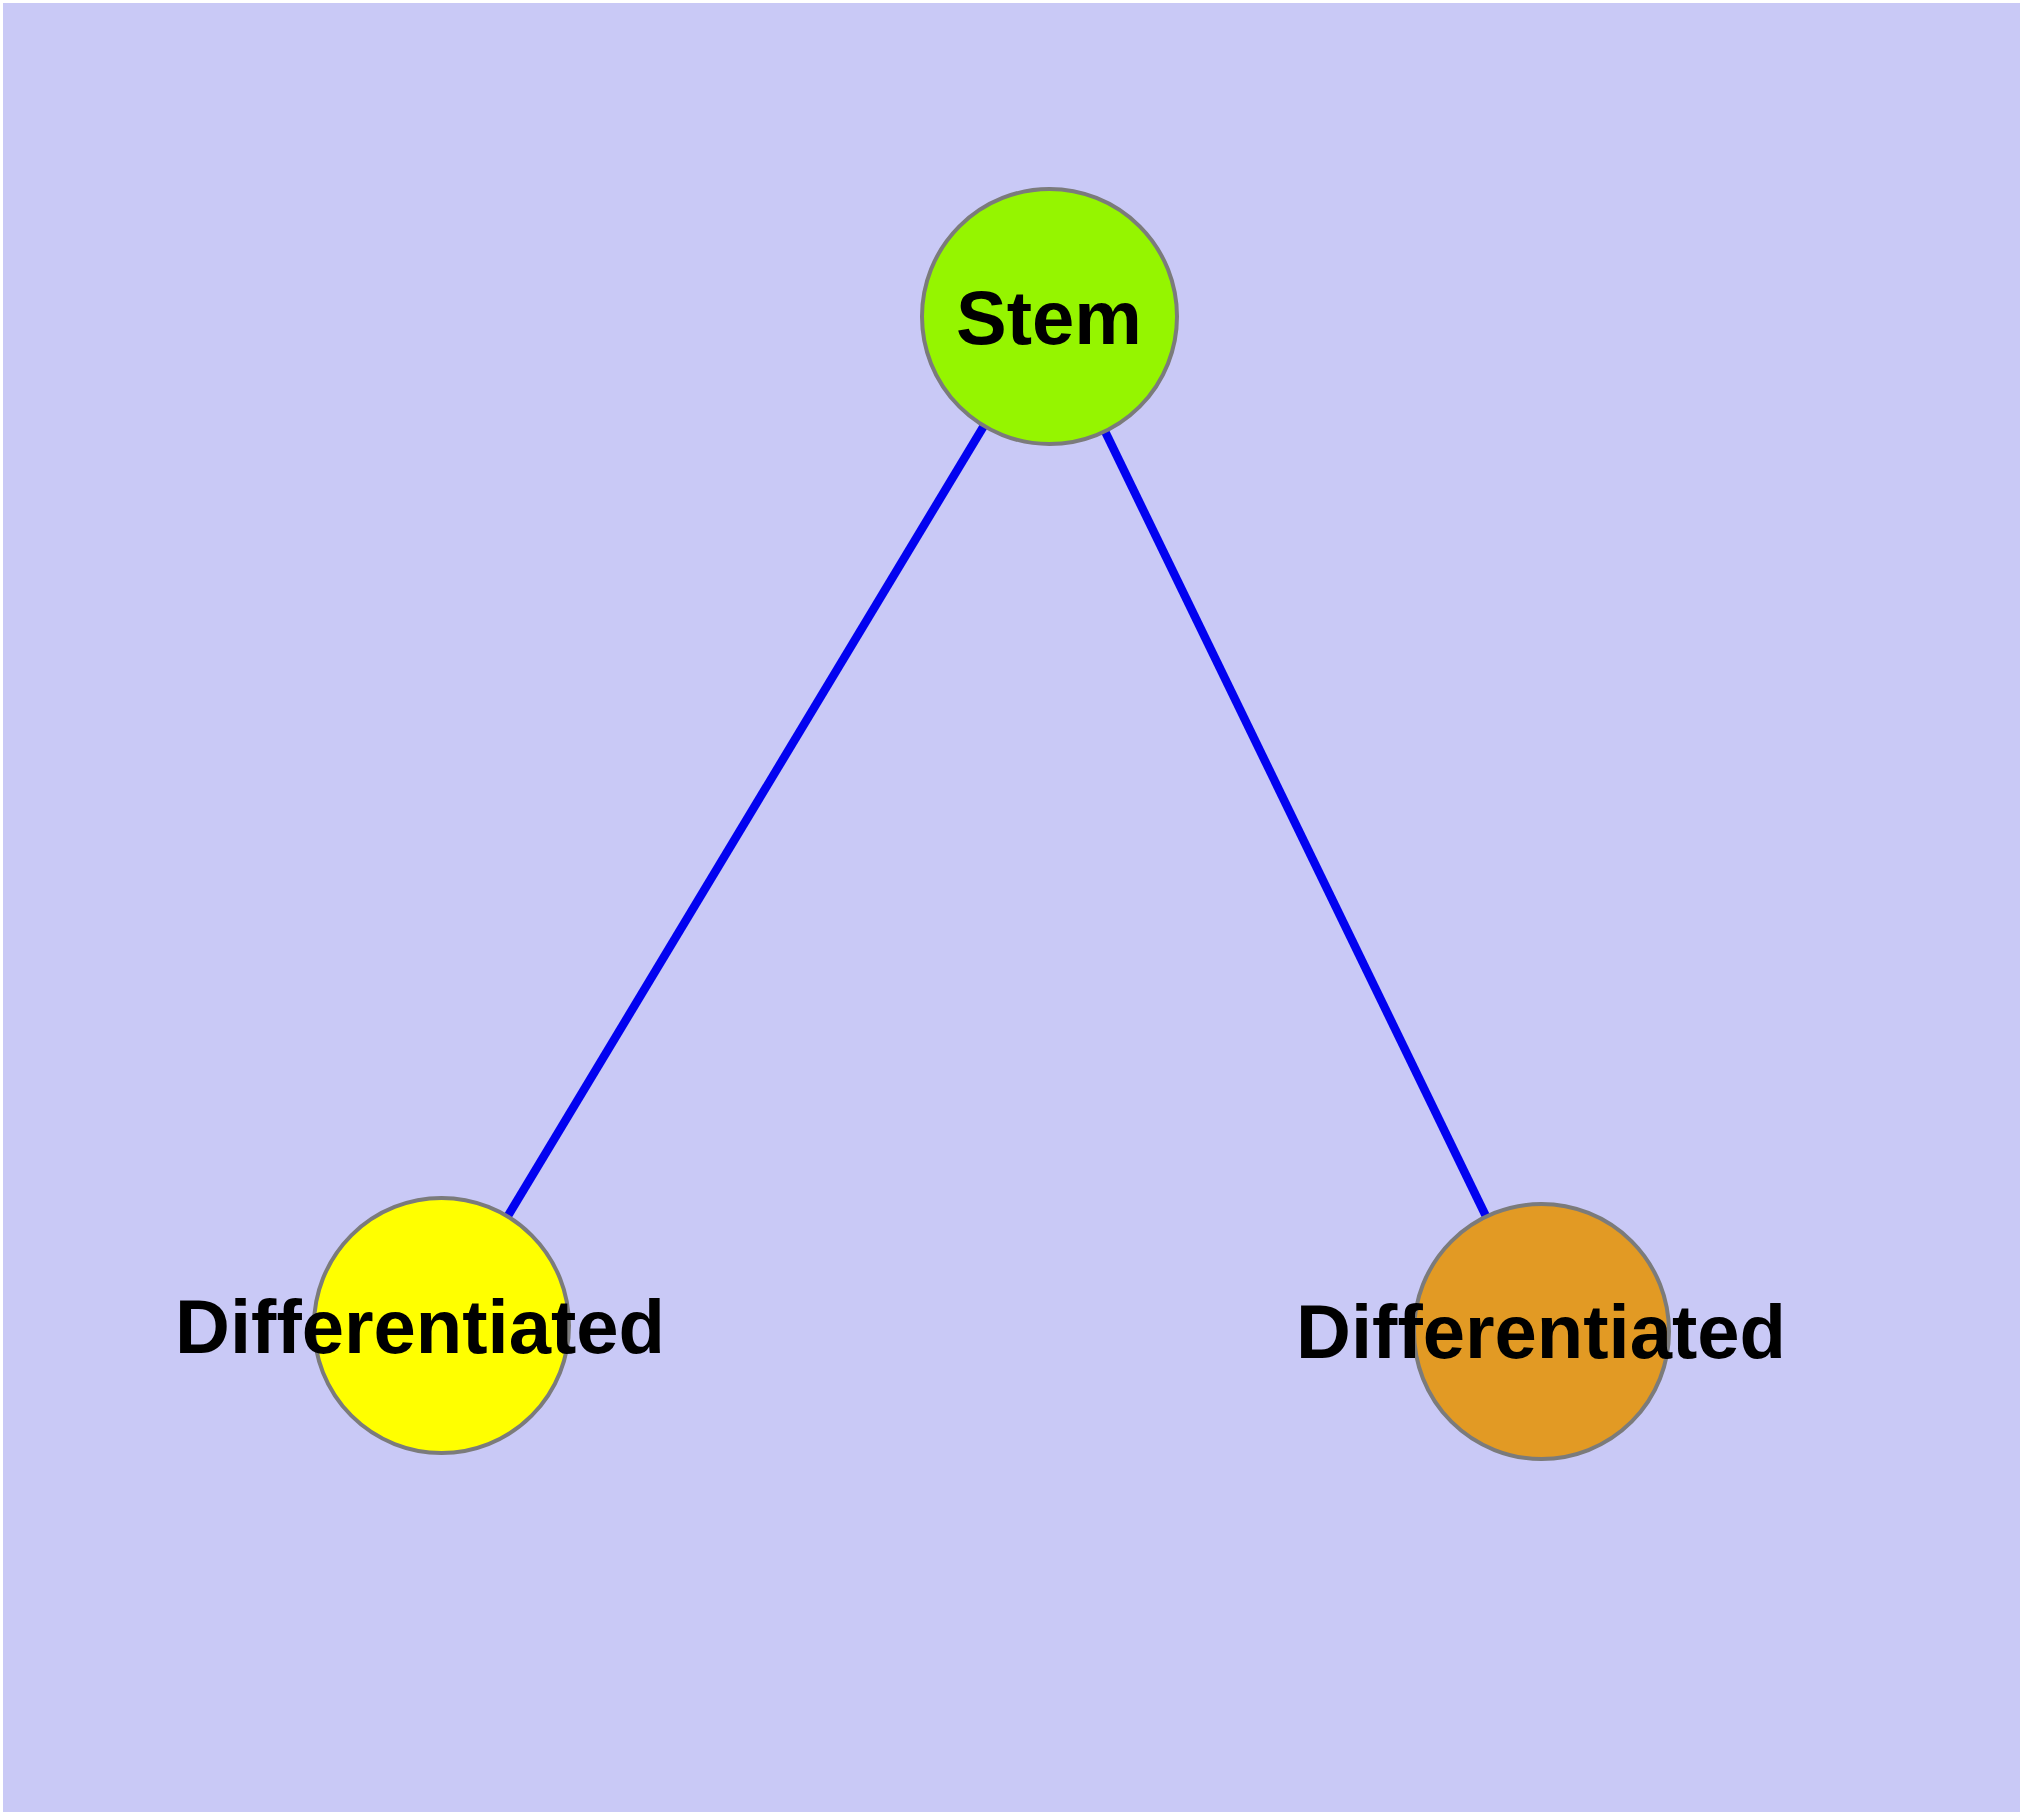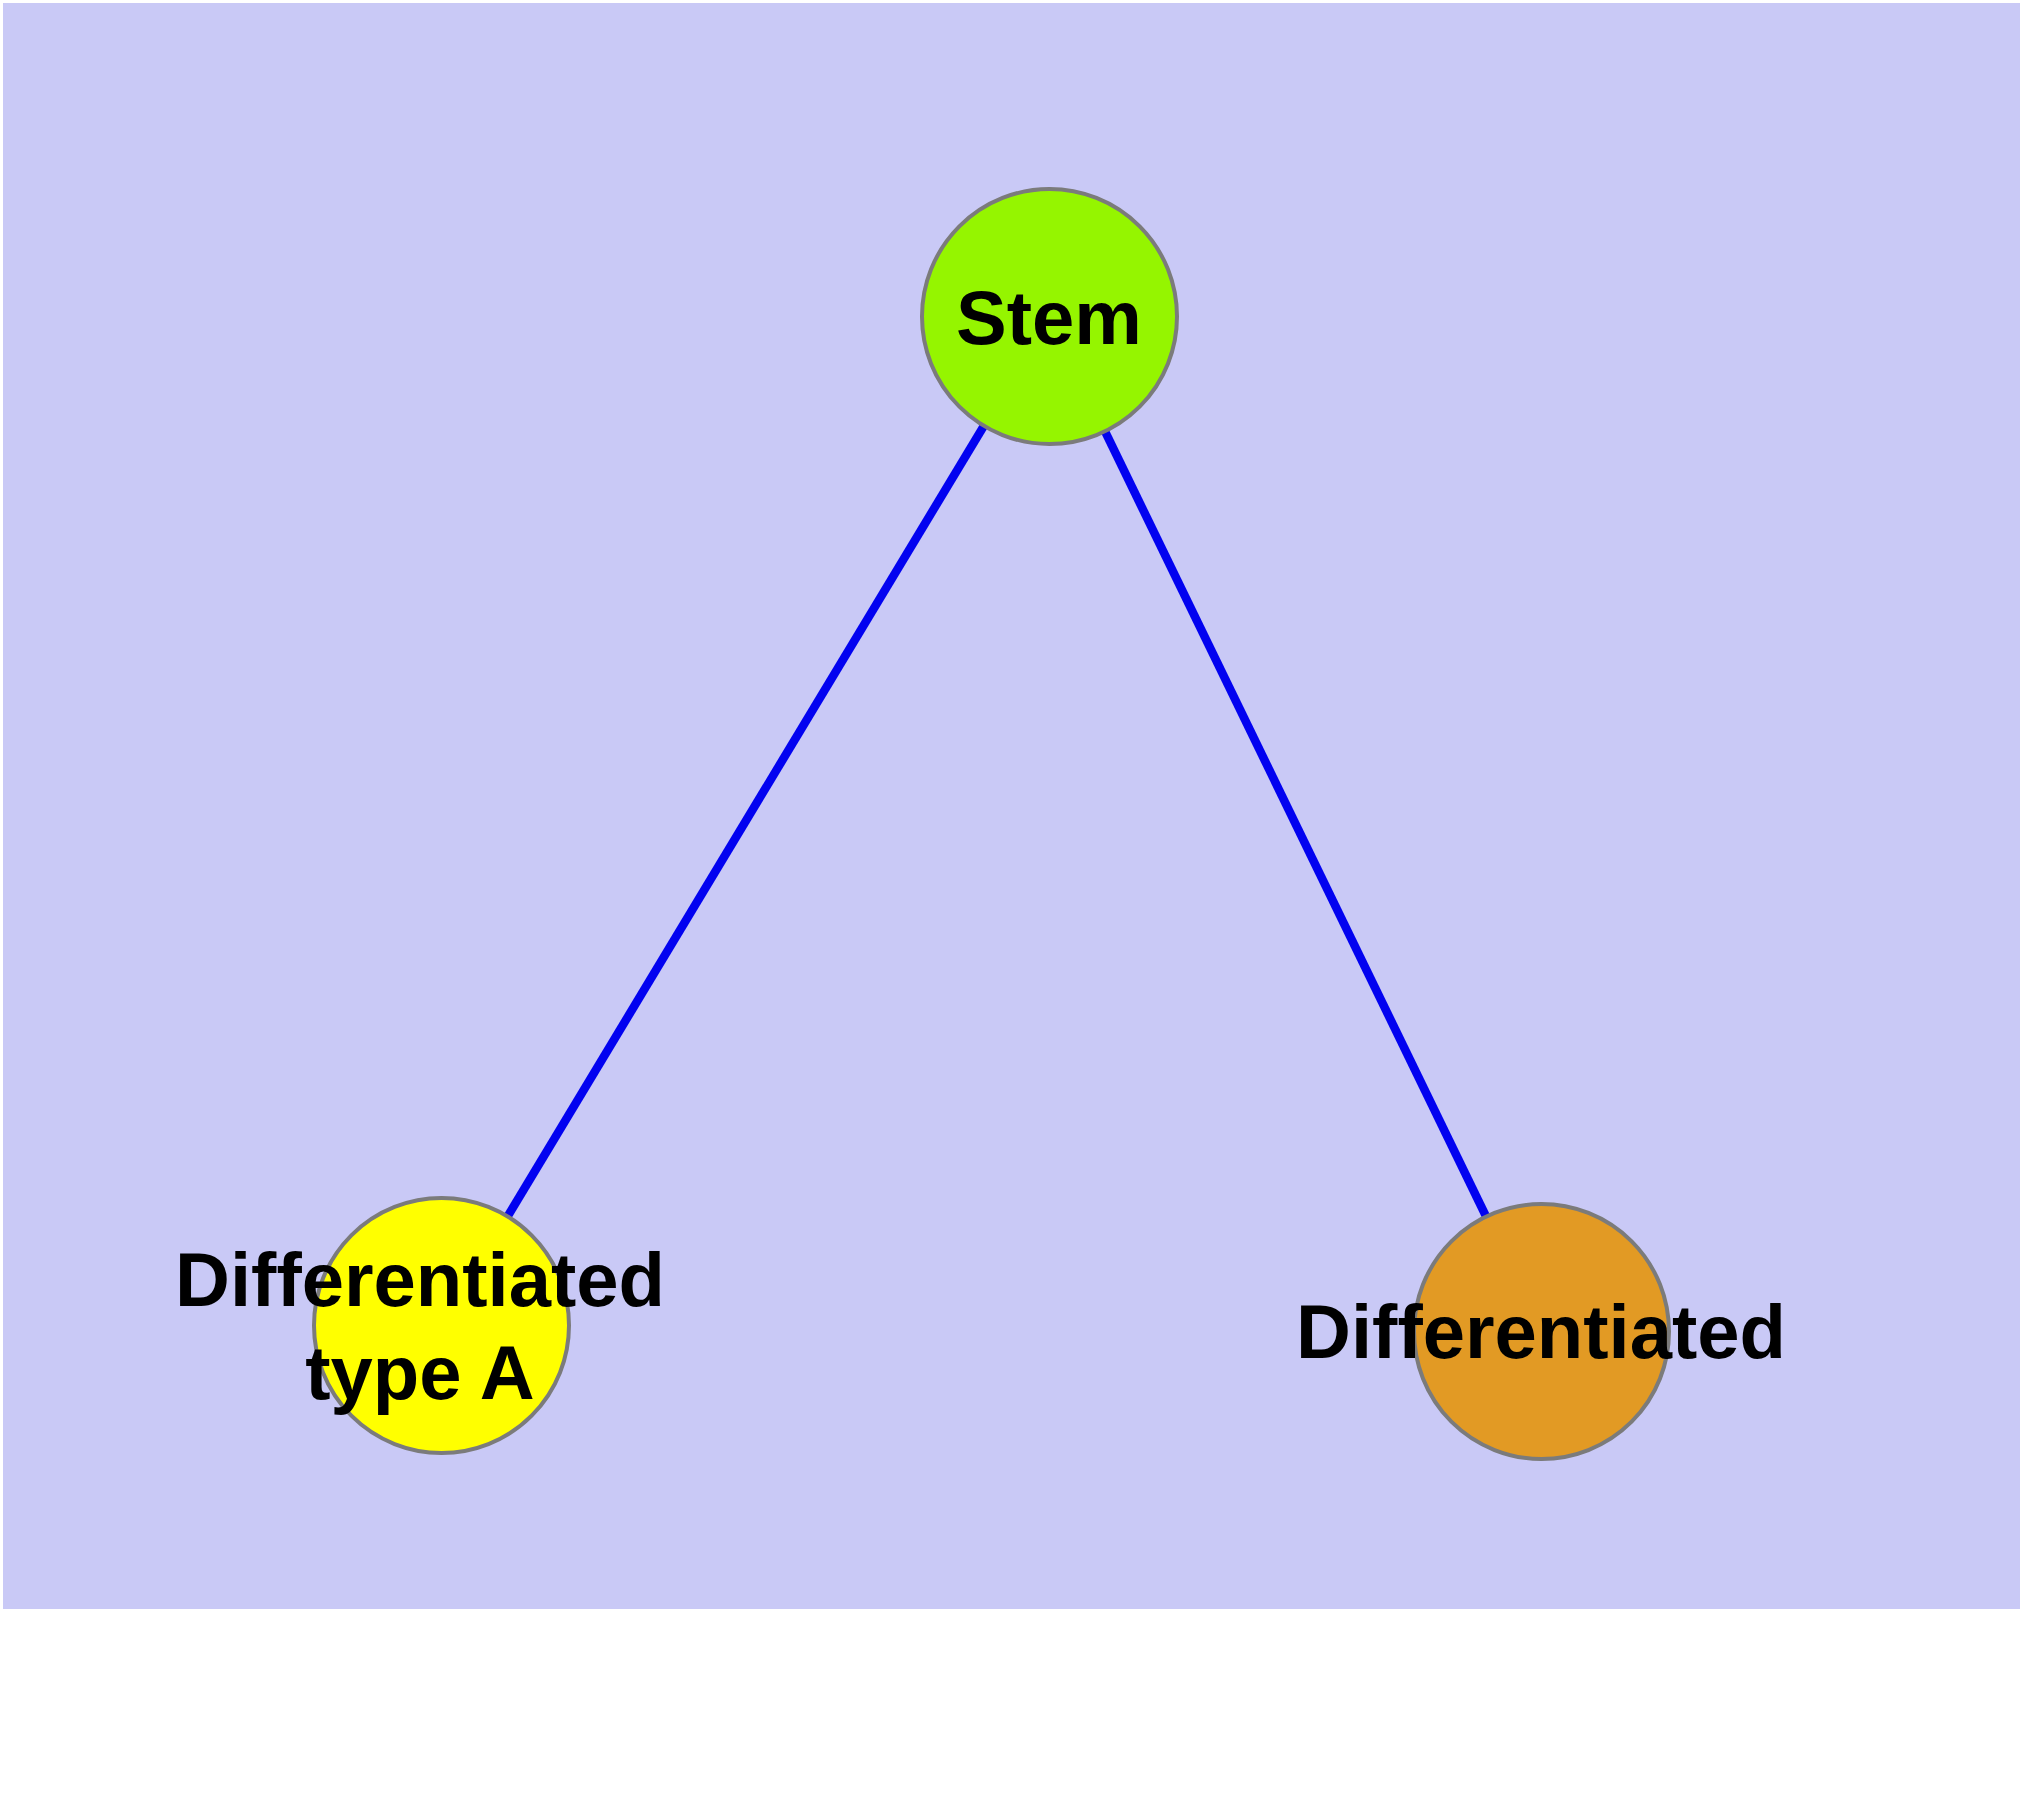--- a/index.html
+++ b/index.html
@@ -7,21 +7,21 @@
     padding: 0;
     width: 2021px;
     height: 1812px;
     overflow: hidden;
     font-family: "Liberation Sans", sans-serif;
   }
   .canvas {
     position: absolute;
     left: 0; top: 0;
     width: 2021px;
-    height: 1609px;
+    height: 1812px;
   }
   .margin-top {
     position: absolute;
     left: 0; top: 0;
     width: 100%; height: 3.4px;
     z-index: 4;
   }
   .margin-left {
     position: absolute;
     left: 0; top: 0;
@@ -67,20 +67,19 @@
   <div class="node" style="left: 920px; top: 187px; width: 259px; height: 259px; background: rgb(149, 245, 0); border-color: rgb(123, 123, 123);"></div>
   <div class="node" style="left: 312px; top: 1196px; width: 259px; height: 259px; background: rgb(255, 255, 0); border-color: rgb(123, 123, 123);"></div>
   <div class="node" style="left: 1412px; top: 1202px; width: 259px; height: 259px; background: rgb(226, 154, 36); border-color: rgb(123, 123, 123);"></div>
 
   <div class="label" style="left: 1049px; top: 317px; color: rgb(0, 0, 0);">
     <span class="line">Stem</span>
   </div>
 
   <div class="label" style="left: 420px; top: 1326px; color: rgb(0, 0, 0);">
     <span class="line">Differentiated</span>
-    <span class="line">type A</span>
   </div>
 
   <div class="label" style="left: 1541px; top: 1331px; color: rgb(0, 0, 0);">
     <span class="line">Differentiated</span>
   </div>
 </div>
 
 
 </body></html>

